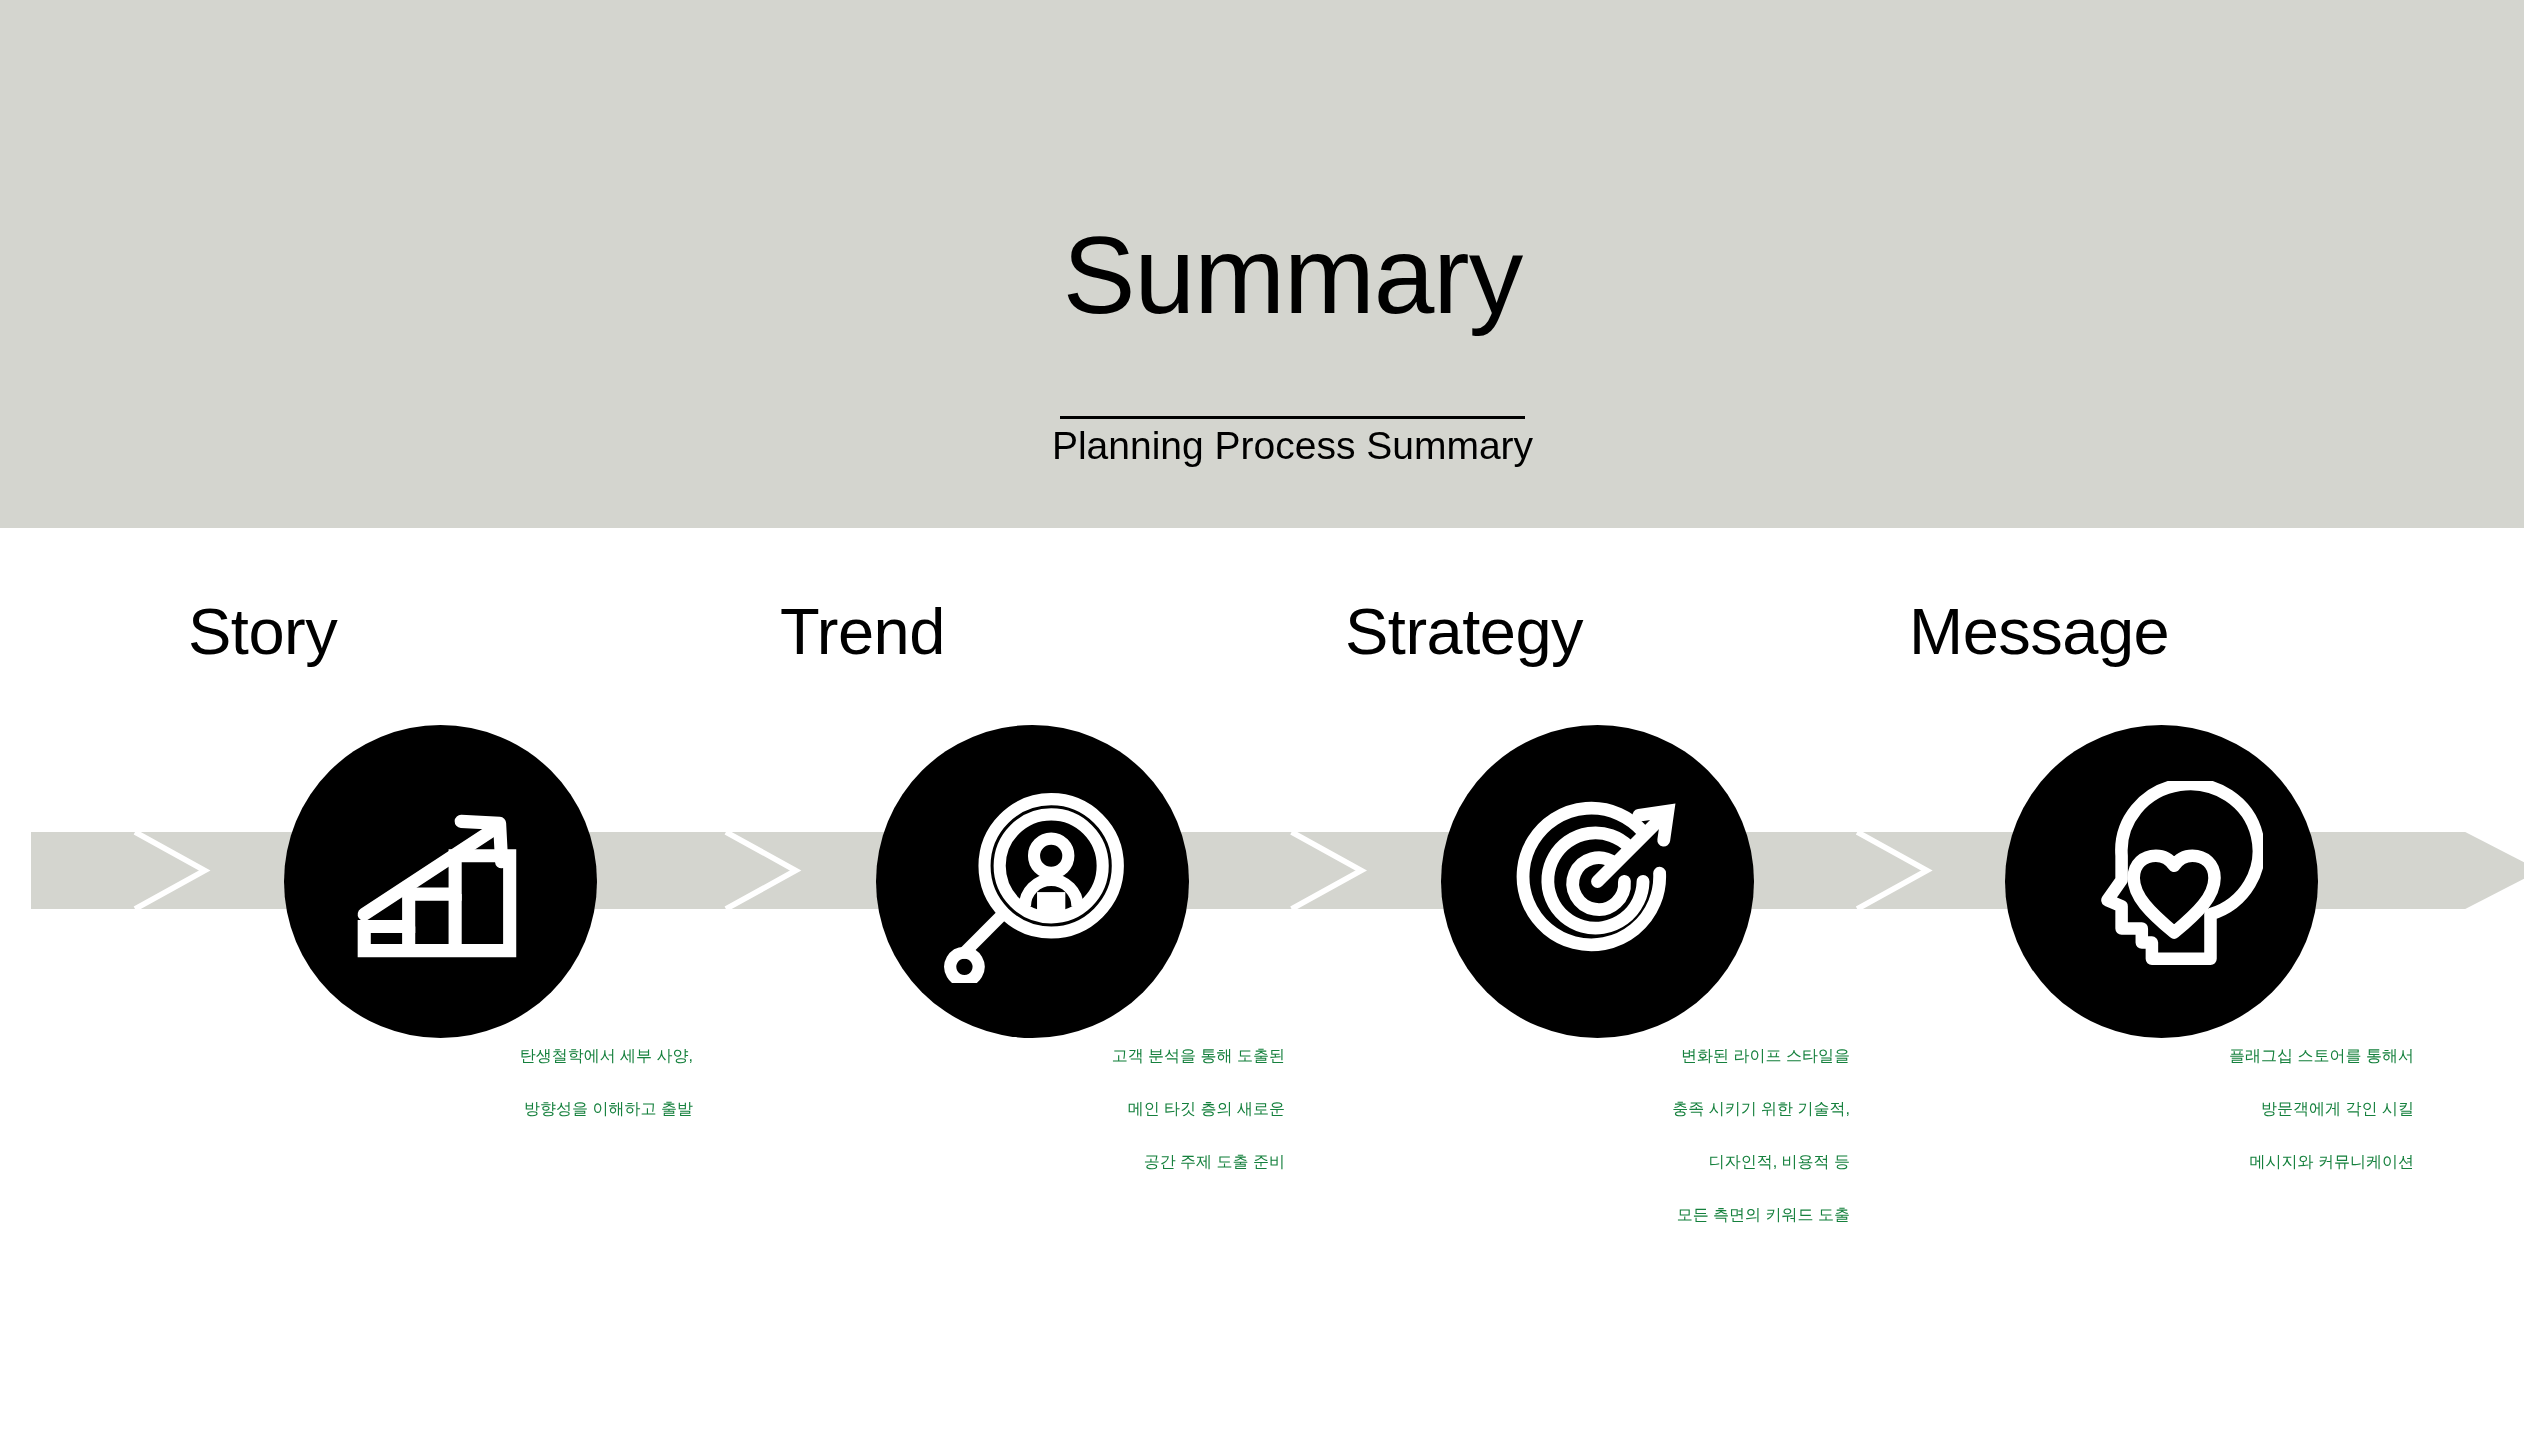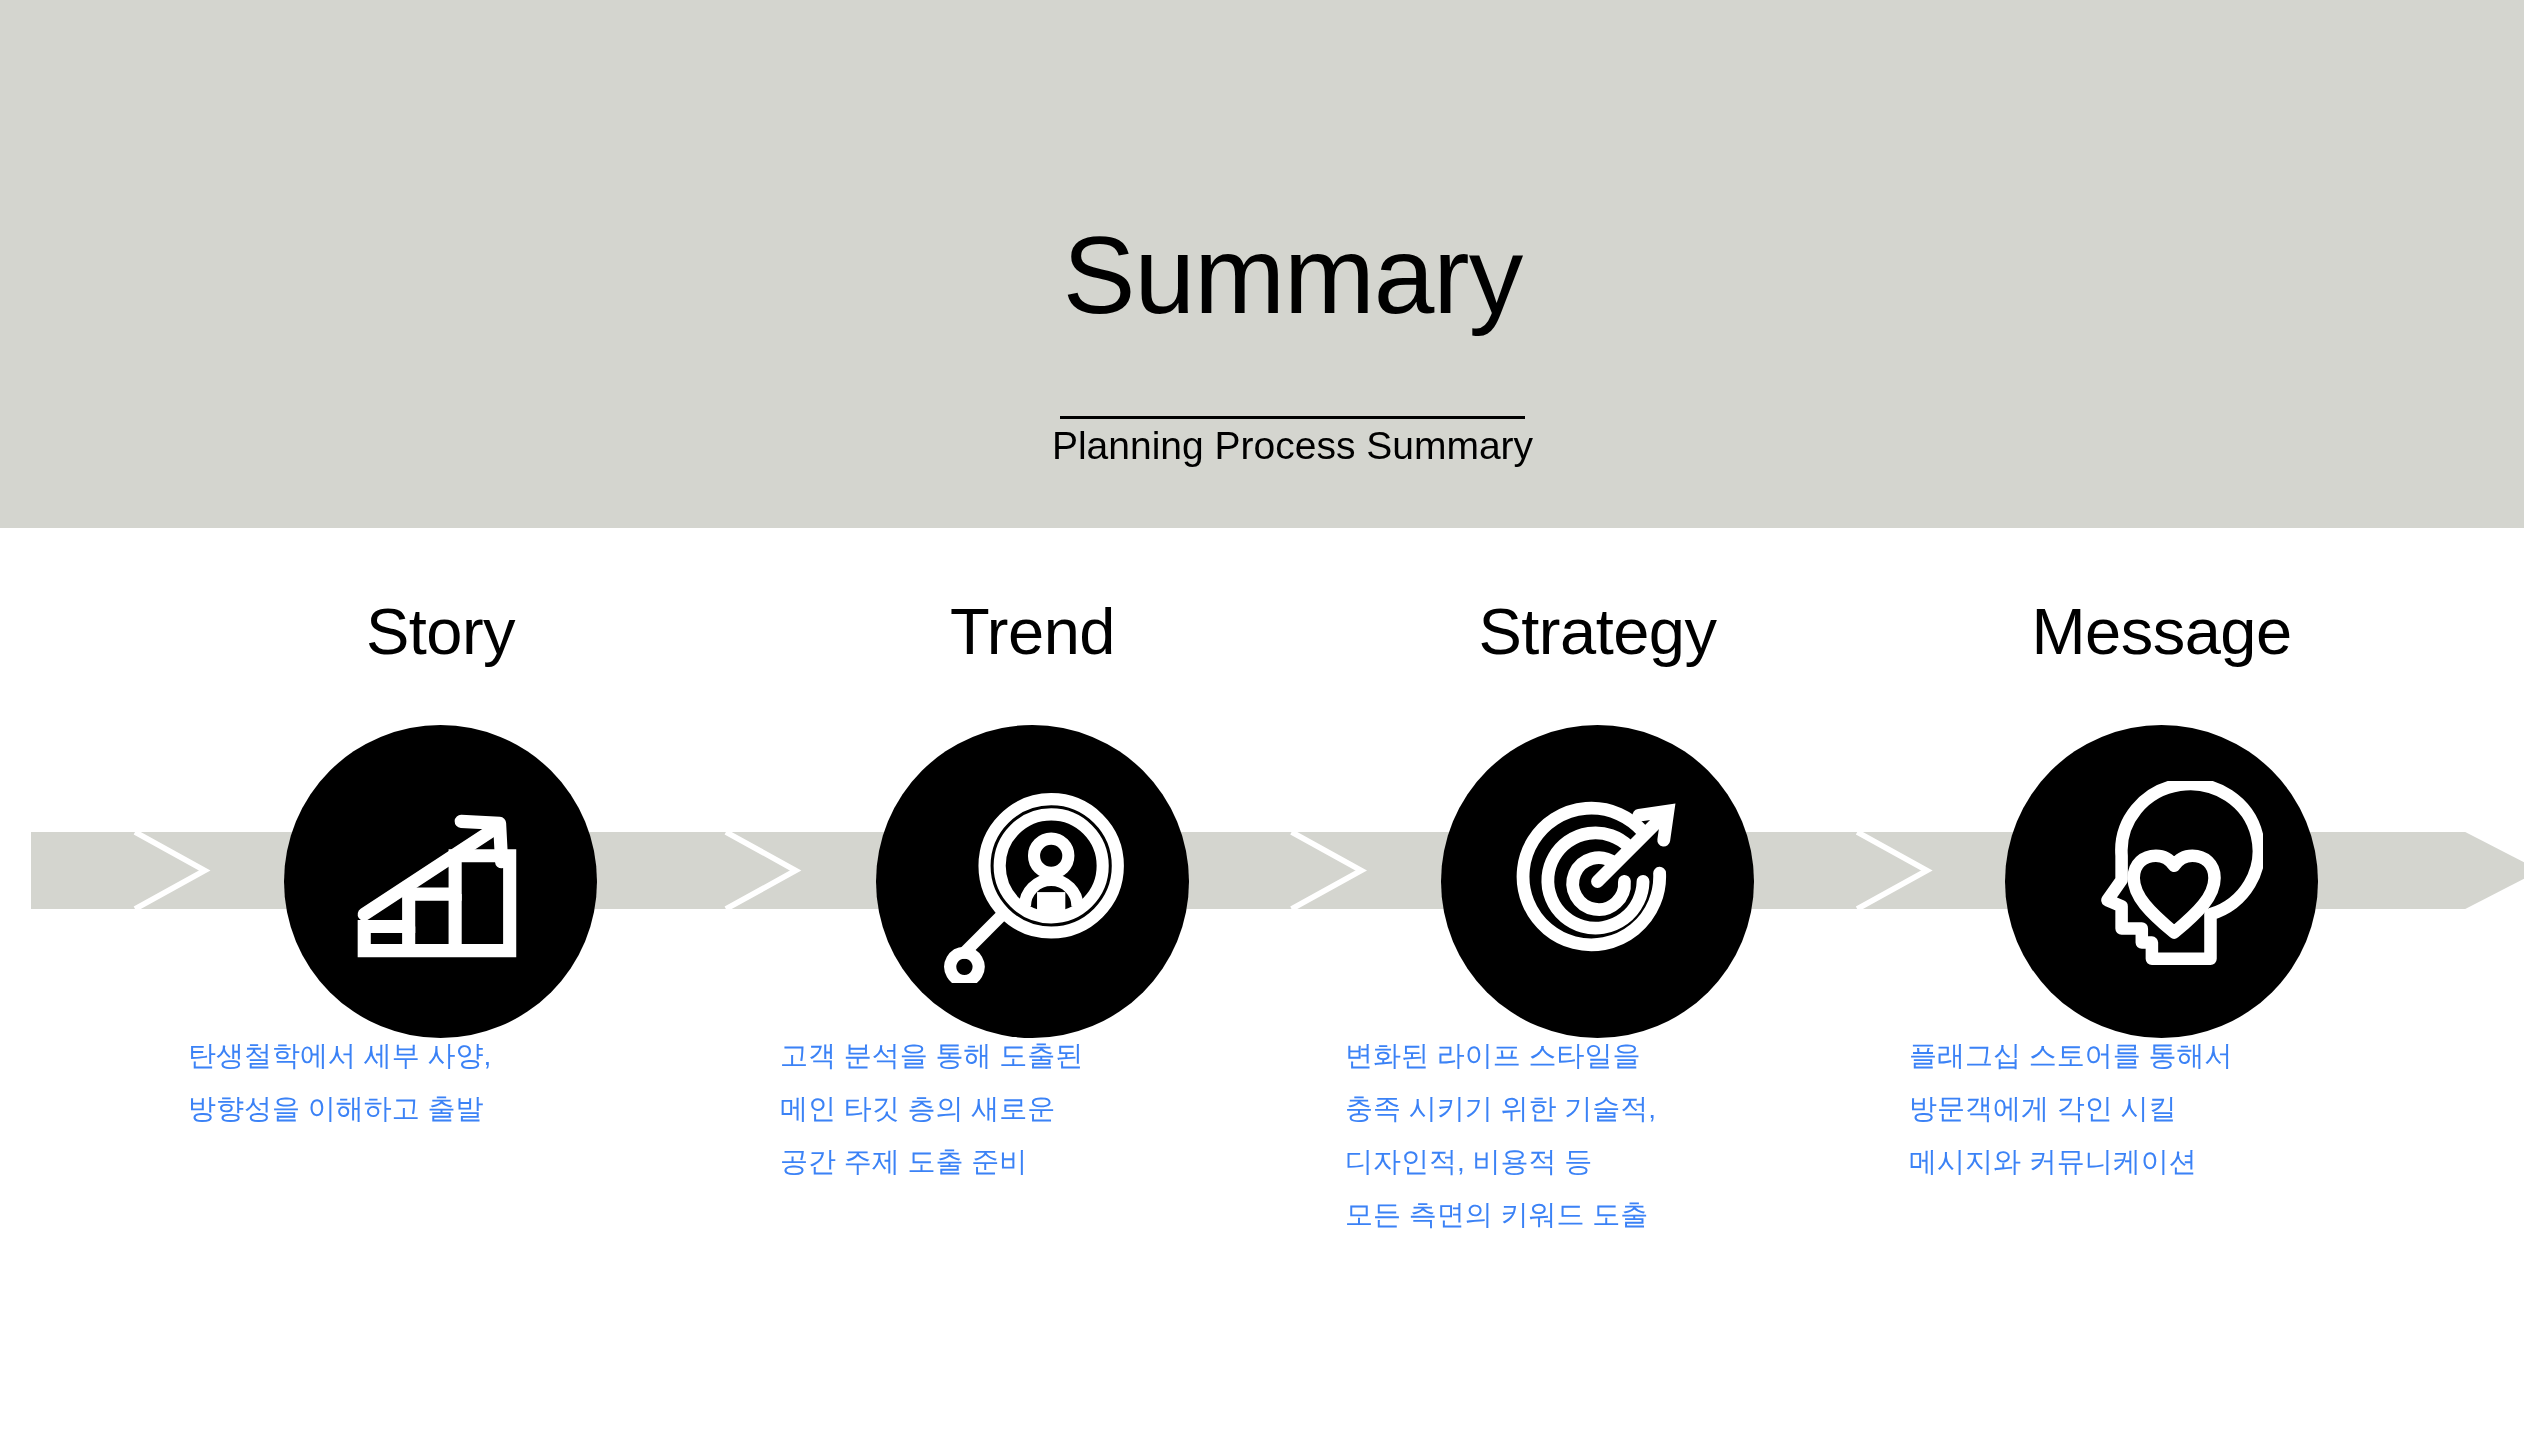--- a/index.html
+++ b/index.html
@@ -43,39 +43,38 @@
 
   
   .col{position:absolute;top:0;width:505px;}
   .col-1{left:188px;}
   .col-2{left:780px;}
   .col-3{left:1345px;}
   .col-4{left:1909px;}
 
   .col-head{
     position:absolute;left:0;top:595px;width:505px;
-    text-align:center;
     font-size:65px;line-height:73px;
     font-weight:400;color:#000;
     letter-spacing:-0.5px;
   }
 
   .circle{
     position:absolute;left:96px;top:725px;
     width:313px;height:313px;border-radius:50%;
     background:#000000;
     display:flex;align-items:center;justify-content:center;
   }
   .circle svg{display:block;}
 
   .col-body{
     position:absolute;left:0;top:1029px;width:505px;
-    text-align:left;
-    font-size:28px;line-height:53px;
-    font-weight:400;color:#3b82f6;
+    text-align:right;
+    font-size:16px;line-height:53px;
+    font-weight:400;color:#15803d;
   }
   .col-body .ln{display:block;white-space:nowrap;}
 </style>
 </head>
 <body>
 
 <div id="slide">
 
   <div class="header-band"></div>
 

